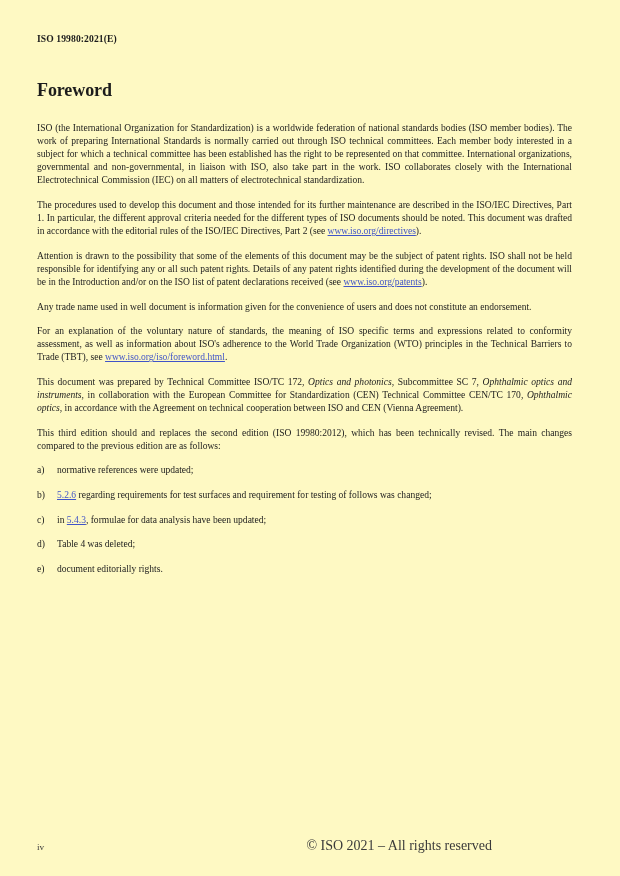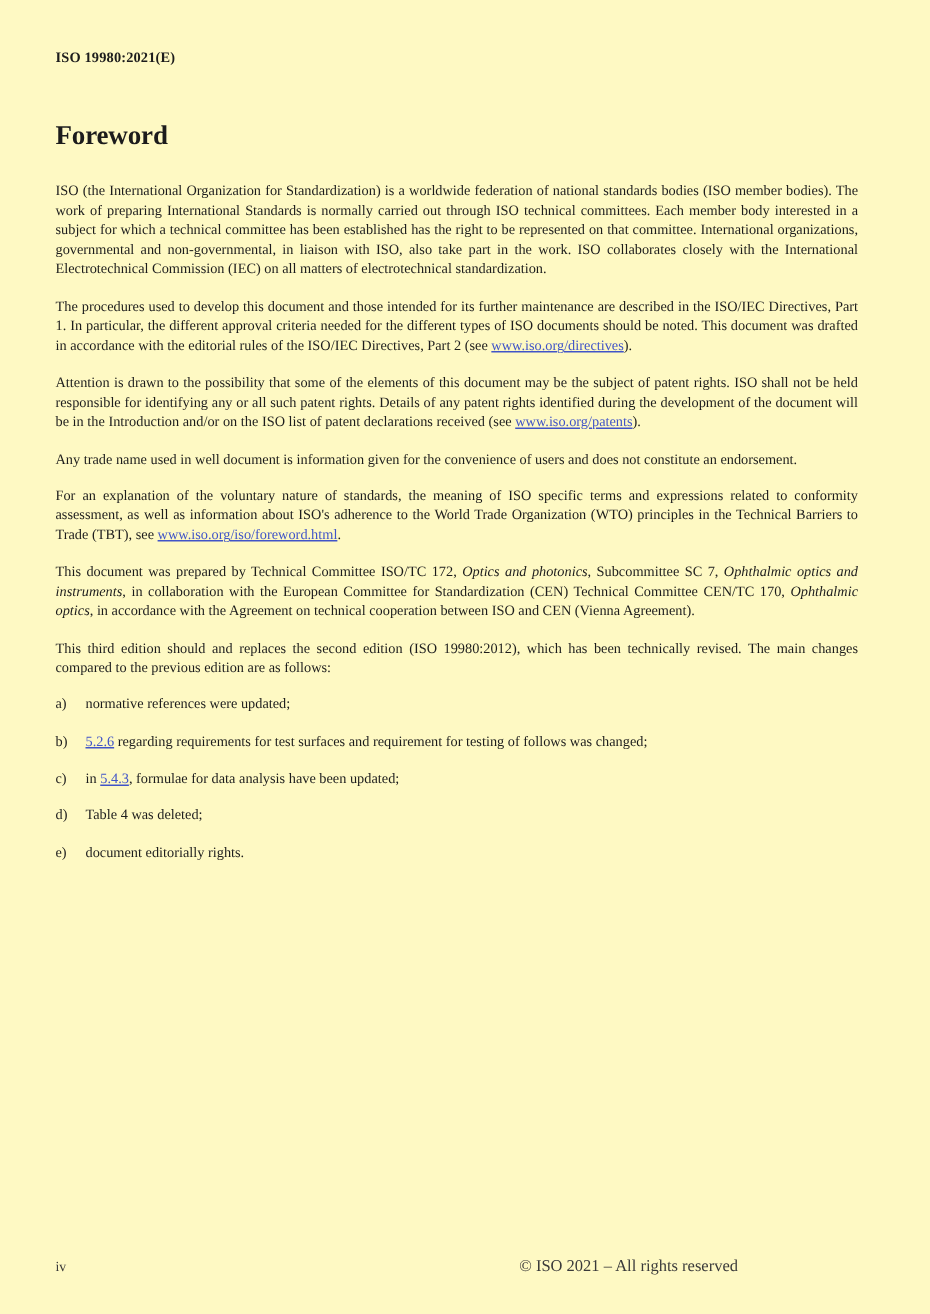--- a/index.html
+++ b/index.html
@@ -80,21 +80,21 @@
     display: flex;
     justify-content: space-between;
     align-items: baseline;
     font-size: 9px;
     color: #3a3a3a;
   }
   .footer-page {
     font-size: 9.2px;
   }
   .footer-copy {
-    font-size: 11px;
+    font-size: 14px;
   }
 </style>
 </head>
 <body>
 
 <div class="page">
 
   <div class="running-head">ISO 19980:2021(E)</div>
 
   <div class="content">

